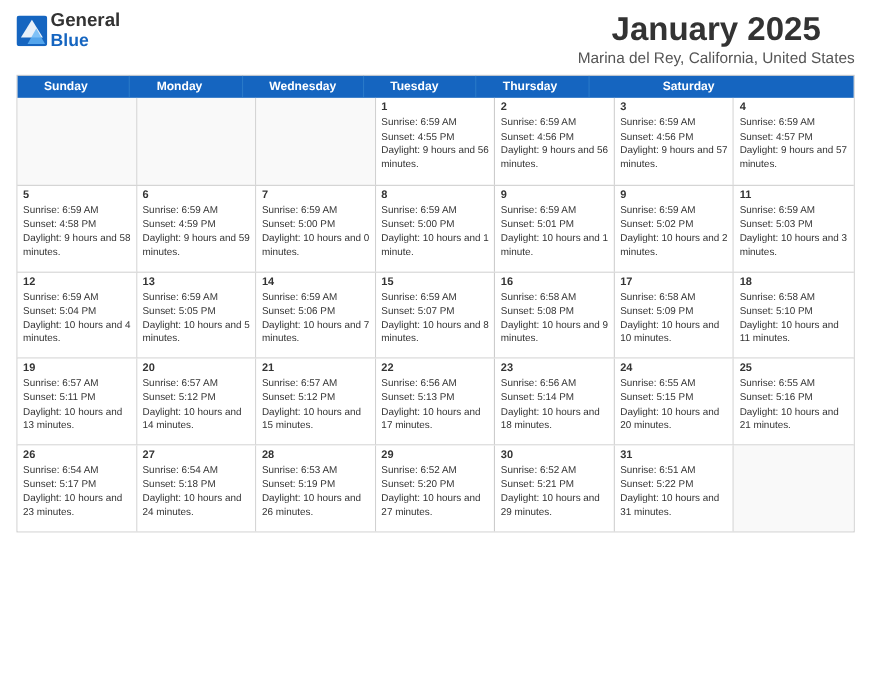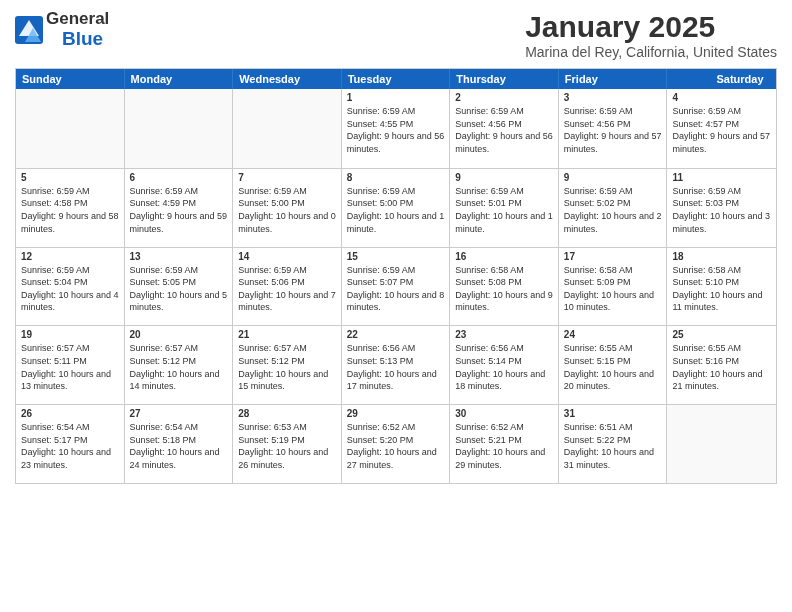--- a/index.html
+++ b/index.html
@@ -31,21 +31,21 @@
       font-size: 18px;
       font-weight: bold;
       line-height: 1.1;
     }
     .logo-icon {
       width: 28px;
       height: 28px;
       margin-right: 3px;
     }
     .title-block {
-      text-align: left;
+      text-align: center;
     }
     .calendar-title {
       font-size: 30px;
       font-weight: bold;
       color: #333;
     }
     .calendar-subtitle {
       font-size: 14px;
       color: #555;
     }
@@ -57,21 +57,21 @@
     }
     .cal-header {
       display: grid;
       grid-template-columns: repeat(7, 1fr);
       background-color: #1565c0;
     }
     .cal-header-cell {
       color: #fff;
       font-size: 11px;
       font-weight: bold;
-      padding: 4px 6px;
+      padding: 4px 24px;
       text-align: left;
       border-right: 1px solid #2979c8;
     }
     .cal-header-cell:last-child { border-right: none; margin-left: 43px; }
     .cal-body {
       flex: 1;
       display: grid;
       grid-template-rows: repeat(5, 1fr);
     }
     .cal-week {
@@ -109,37 +109,36 @@
 <div class="page">
   <div class="header">
     <div class="logo">
       <svg class="logo-icon" viewBox="0 0 28 28">
         <rect x="0" y="0" width="28" height="28" rx="3" fill="#1565c0"></rect>
         <polygon points="14,4 24,20 4,20" fill="#fff" opacity="0.9"></polygon>
         <polygon points="18,12 26,26 10,26" fill="#64b5f6" opacity="0.8"></polygon>
       </svg>
       <div class="logo-text">
         <div style="color:#333;font-size:17px;font-weight:bold;line-height:1.1;">General</div>
-        <div style="color:#1565c0;font-size:19px;font-weight:bold;line-height:1.1;margin-left:16px;">Blue</div>
+        <div style="color:#1565c0;font-size:16px;font-weight:bold;line-height:1.1;">Blue</div>
       </div>
     </div>
     <div class="title-block">
       <div class="calendar-title">January 2025</div>
       <div class="calendar-subtitle">Marina del Rey, California, United States</div>
     </div>
   </div>
 
   <div class="calendar">
     <div class="cal-header" id="cal-header">
         <div class="cal-header-cell">Sunday</div>
         <div class="cal-header-cell">Monday</div>
         <div class="cal-header-cell">Wednesday</div>
         <div class="cal-header-cell">Tuesday</div>
         <div class="cal-header-cell">Thursday</div>
-        <div class="cal-header-cell">Friday</div>
         <div class="cal-header-cell">Saturday</div>
       </div>
     <div class="cal-body" id="cal-body">
         <div class="cal-week">
           <div class="cal-cell empty"></div>
           <div class="cal-cell empty"></div>
           <div class="cal-cell empty"></div>
           <div class="cal-cell">
             <div class="day-num">1</div>
             <div class="day-info">Sunrise: 6:59 AM<br>Sunset: 4:55 PM<br>Daylight: 9 hours and 56 minutes.</div>

